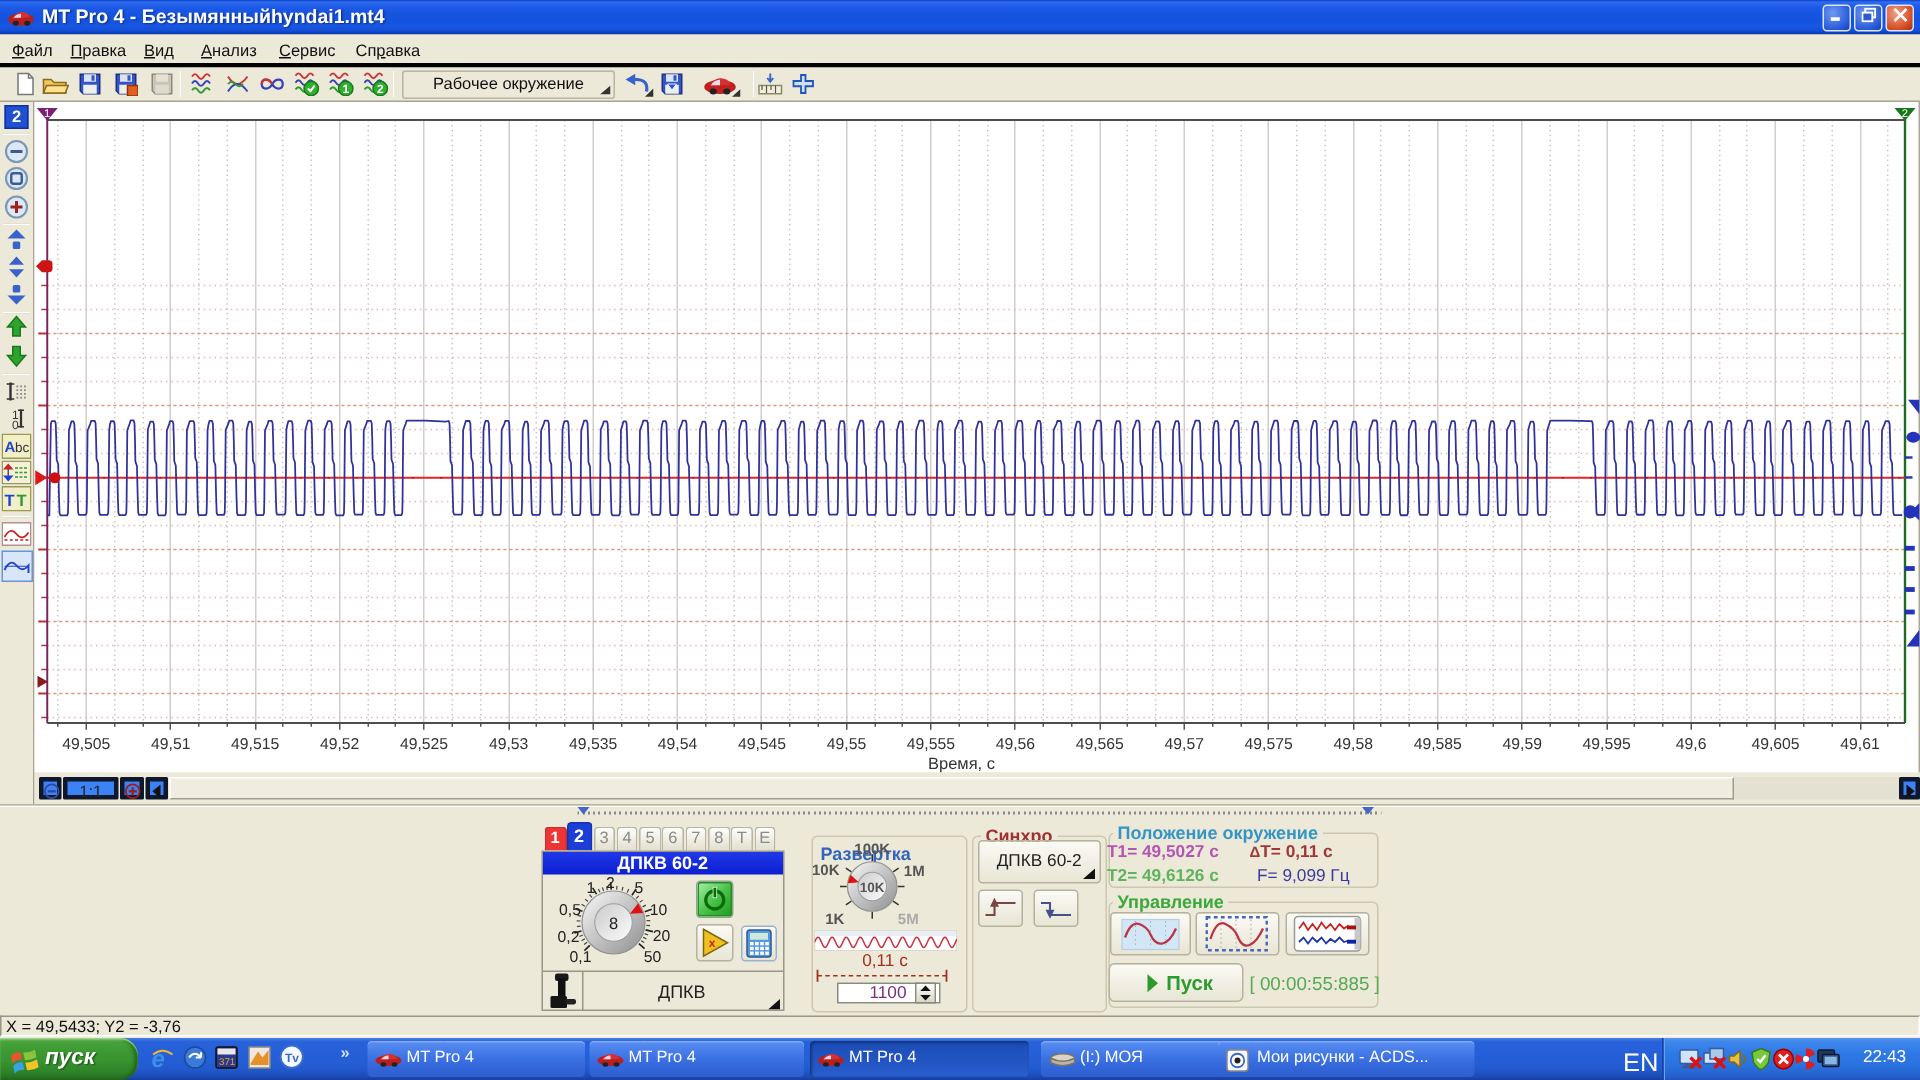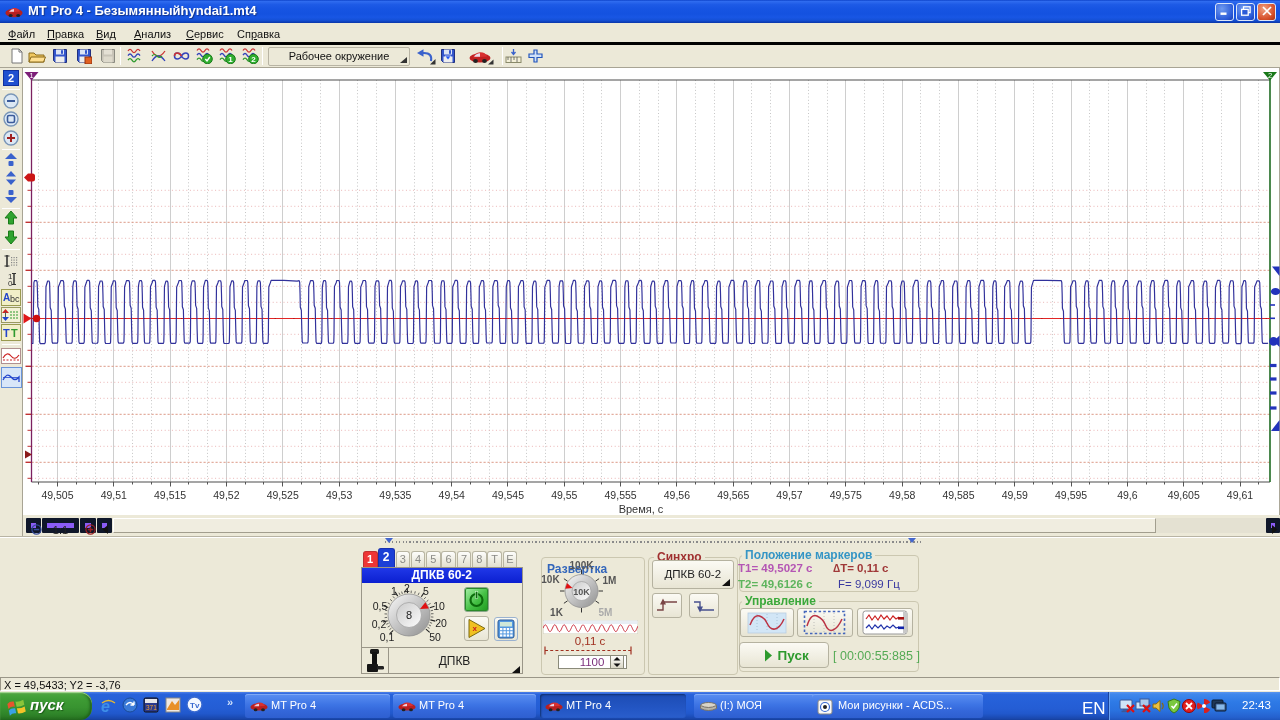--- a/index.html
+++ b/index.html
@@ -18,21 +18,21 @@
 
 #tbar{left:0;top:45px;width:1280px;height:23px;background:#ece9d8;border-bottom:1px solid #a8a494}
 .tsep{position:absolute;top:2px;width:1px;height:18px;background:#b8b4a4;border-right:1px solid #fff}
 #ddwork{position:absolute;left:268px;top:2px;width:142px;height:19px;background:#ece9d8;border:1px solid #b8b4a4;border-radius:2px;text-align:center;line-height:17px;color:#111}
 
 #lstrip{left:0;top:68px;width:23px;height:468px;background:#ece9d8;border-right:1px solid #a8a494}
 
 #plot{left:23px;top:68px;width:1257px;height:447px;background:#fff;border-right:1px solid #aca899}
 
 #mini{left:23px;top:515px;width:1257px;height:21px;background:#ece9d8}
-.mbtn{position:absolute;top:3px;height:15px;background:#8b5cf6;border:5px solid #0f172a;border-radius:1px;text-align:center;color:#222}
+.mbtn{position:absolute;top:3px;height:15px;background:#3b82f6;border:3px solid #0f172a;border-radius:1px;text-align:center;color:#222}
 
 #cpanel{left:0;top:536px;width:1280px;height:140px;background:#ece9d8;border-top:1px solid #b8b4a4;box-shadow:inset 0 1px 0 #fff}
 .gbox{position:absolute;border:1px solid #cbc7b0;border-radius:4px}
 .gtitle{position:absolute;top:-7px;left:6px;background:#ece9d8;padding:0 3px;font-weight:bold;font-size:12px}
 .tab{position:absolute;border:1px solid #b8b5a2;border-bottom:none;border-radius:3px 3px 0 0;background:linear-gradient(#fdfdfb,#e2dfce);color:#8a8a86;text-align:center;font-size:11px}
 .btn{position:absolute;background:linear-gradient(#fbfaf4,#e8e5d4);border:1px solid #b5b2a0;border-radius:3px}
 
 #sbar{left:0;top:676px;width:1280px;height:16px;background:#ece9d8}
 #sfield{position:absolute;left:0px;top:1px;width:1280px;height:14px;border:1px solid;border-color:#9a9688 #fff #fff #9a9688;padding:1px 3px;color:#111}
 
@@ -677,21 +677,21 @@
       </svg></div>
 <div class="btn" style="left:651.5px;top:55.5px;width:30.5px;height:25px"><svg width="28" height="23" viewBox="0 0 28 23">
         <path d="M4 16 L10 16 L10 8 M10 8 L24 8" fill="none" stroke="#7a4545" stroke-width="1.4"></path>
         <polygon points="10,4.5 13,10.5 7,10.5" fill="#7a4545"></polygon>
       </svg></div>
 <div class="btn" style="left:688.5px;top:55.5px;width:30.5px;height:25px"><svg width="28" height="23" viewBox="0 0 28 23">
         <path d="M4 8 L10 8 L10 16 M10 16 L24 16" fill="none" stroke="#47508e" stroke-width="1.4"></path>
         <polygon points="10,18.5 13,12.5 7,12.5" fill="#47508e"></polygon>
       </svg></div>
 <div class="gbox" style="left:739px;top:18px;width:179.5px;height:37px"></div>
-<div class="gtitle" style="left:742px;top:11px;color:#3595c5;position:absolute">Положение маркеров</div>
+<div class="gtitle" style="left:742px;top:11px;color:#3595c5;position:absolute">Положение окружение</div>
 <div style="position:absolute;font-size:11.5px;font-weight:bold;white-space:nowrap;left:738px;top:24.5px;color:#b455b4">T1= 49,5027 с</div>
 <div style="position:absolute;font-size:11.5px;font-weight:bold;white-space:nowrap;left:833px;top:24.5px;color:#a03838"><span style="font-size:10px">Δ</span>T= 0,11 с</div>
 <div style="position:absolute;font-size:11.5px;font-weight:bold;white-space:nowrap;left:738px;top:40.5px;color:#5db45d">T2= 49,6126 с</div>
 <div style="position:absolute;font-size:11.5px;font-weight:normal;white-space:nowrap;left:838px;top:40.5px;color:#3a3aa0">F= 9,099 Гц</div>
 <div class="gbox" style="left:739px;top:64px;width:179.5px;height:71px"></div>
 <div class="gtitle" style="left:742px;top:57px;color:#3aa83a;position:absolute">Управление</div>
 <div class="btn" style="left:739.5px;top:70.5px;width:54px;height:29.5px"><svg width="52" height="27" viewBox="0 0 52 27">
         <rect x="7" y="4" width="38" height="20" fill="#d2e6f6" stroke="#b8cee2" stroke-width="0.8"></rect>
         <g stroke="#9ab4cc" stroke-width="0.7" stroke-dasharray="1 2">
           <line x1="16" y1="5" x2="16" y2="23"></line>

